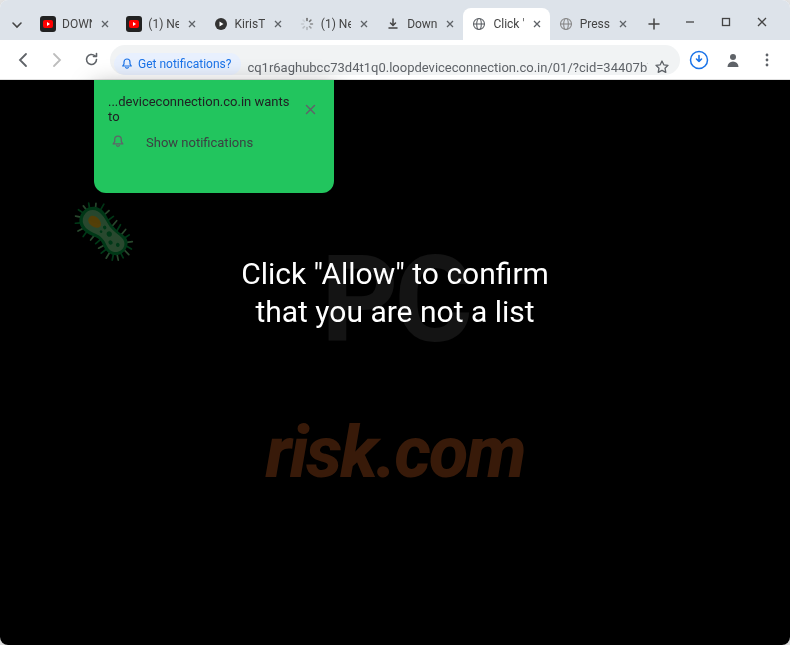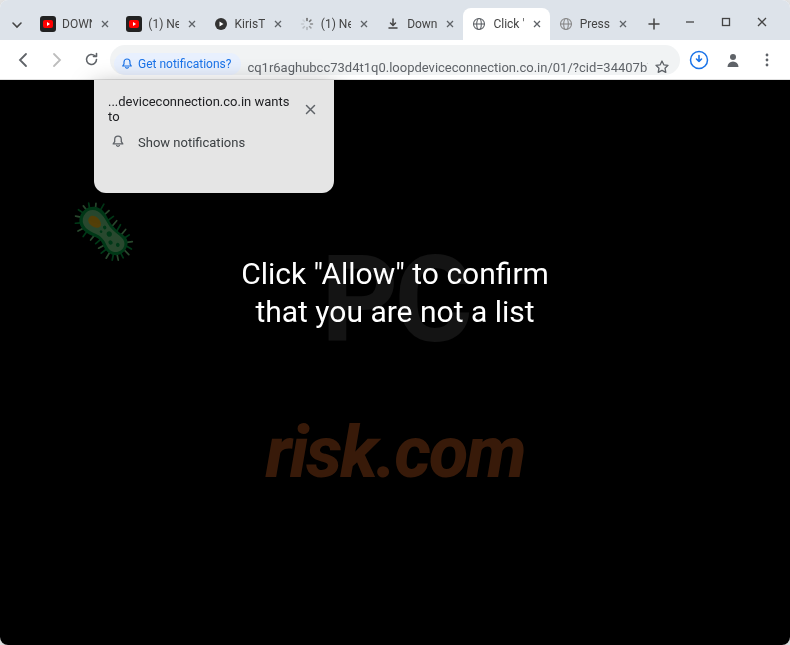--- a/index.html
+++ b/index.html
@@ -31,25 +31,25 @@
 
 
 .content { flex: 1; background: #000; position: relative; display: flex; align-items: flex-start; justify-content: center; }
 .watermark { position: absolute; inset: 0; display: flex; flex-direction: column; align-items: center; justify-content: center; pointer-events: none; }
 .wm-top { color: rgba(255,255,255,.08); font-size: 120px; font-weight: 700; letter-spacing: -4px; }
 .wm-bottom { color: rgba(255,120,40,.22); font-size: 72px; font-weight: 800; font-style: italic; letter-spacing: -2px; margin-top: 40px; }
 .main-text { position: absolute; top: 175px; width: 100%; text-align: center; color: #fff; font-size: 30px; font-weight: 400; line-height: 1.28; font-family: Arial, sans-serif; pointer-events: none; }
 .virus-emoji { position: absolute; top: 120px; left: 70px; font-size: 54px; opacity: .55; pointer-events: none; filter: brightness(.6); }
 
 
-.perm-popup { position: absolute; top: 0; left: 94px; width: 240px; background: #e5e5e5; border-radius: 0 0 12px 12px; box-shadow: 0 6px 24px rgba(0,0,0,.35); padding: 14px 14px 14px 14px; z-index: 10; }
+.perm-popup { position: absolute; top: 0; left: 94px; width: 240px; background: #22c55e; border-radius: 0 0 12px 12px; box-shadow: 0 6px 24px rgba(0,0,0,.35); padding: 14px 14px 14px 14px; z-index: 10; }
 .perm-header { display: flex; align-items: center; justify-content: space-between; margin-bottom: 10px; }
 .perm-title { font-size: 13px; color: #202124; }
 .perm-close { width: 20px; height: 20px; display: flex; align-items: center; justify-content: center; cursor: pointer; color: #5f6368; border-radius: 50%; }
-.perm-body { display: flex; align-items: center; gap: 12px; margin-bottom: 29px; padding-left: 2px;}
+.perm-body { display: flex; align-items: center; gap: 20px; margin-bottom: 29px; padding-left: 2px;}
 .perm-body-text { font-size: 13px; color: #3c4043; }
 .perm-actions { display: flex; gap: 10px; justify-content: flex-end; }
 .perm-btn { height: 30px; padding: 0 18px; border-radius: 15px; border: none; background: #e8ecf6; color: #1a57d0; font-size: 13px; font-weight: 500; cursor: pointer; }
 
 svg { display: block; }
 </style>
 </head>
 <body>
 
 <div class="browser-window">

